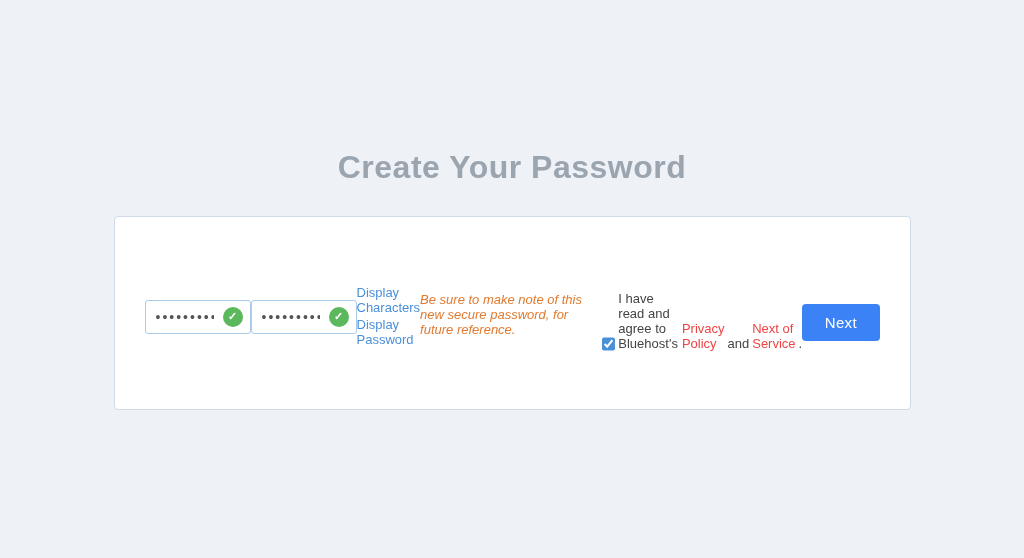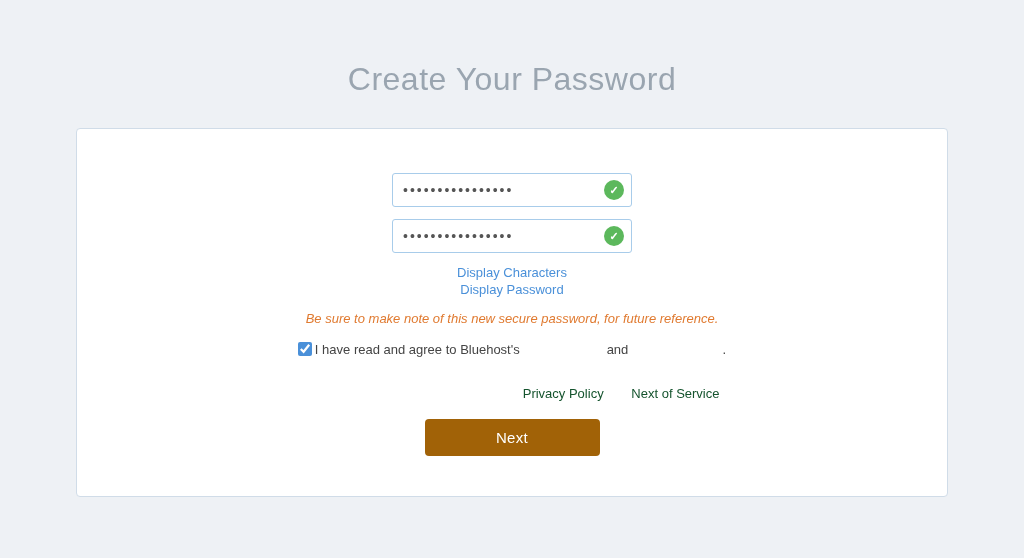--- a/index.html
+++ b/index.html
@@ -15,34 +15,34 @@
       font-family: -apple-system, BlinkMacSystemFont, 'Segoe UI', Arial, sans-serif;
       display: flex;
       flex-direction: column;
       align-items: center;
       justify-content: center;
       overflow: hidden;
     }
 
     .page-title {
       font-size: 32px;
-      font-weight: 400;
+      font-weight: 700;
       color: #9aa5b0;
       margin-bottom: 30px;
       letter-spacing: 0.5px;
     }
 
     .card {
       background: #ffffff;
       border: 1px solid #d0dce8;
       border-radius: 4px;
-      width: 872px;
-      padding: 44px 30px 40px;
+      width: 797px;
+      padding: 60px 30px 40px;
       display: flex;
-      flex-direction: column;
+      flex-direction: row;
       align-items: center;
     }
 
     .input-group {
       position: relative;
       width: 240px;
       margin-bottom: 12px;
     }
 
     .password-input {
@@ -95,46 +95,46 @@
 
     .warning-text {
       color: #e07a30;
       font-size: 13px;
       font-style: italic;
       margin-bottom: 16px;
     }
 
     .agreement-row {
       display: flex;
-      align-items: flex-start;
+      align-items: flex-end;
       gap: 3px;
       font-size: 13px;
       color: #444;
       margin-bottom: 18px;
     }
 
     .agreement-row input[type="checkbox"] {
       accent-color: #4a90d9;
       width: 14px;
       height: 14px;
       cursor: pointer;
     }
 
     .agreement-text {
       color: #444;
     }
 
     .agreement-link {
-      color: #14532d;
+      color: #ef4444;
       text-decoration: none;
       margin-top: 44px;
     }
 
     .next-button {
-      background: #a16207;
+      background: #3b82f6;
       color: #fff;
       border: none;
       border-radius: 4px;
       padding: 10px 0;
       width: 175px;
       font-size: 15px;
       cursor: pointer;
       letter-spacing: 0.3px;
     }
   </style>

